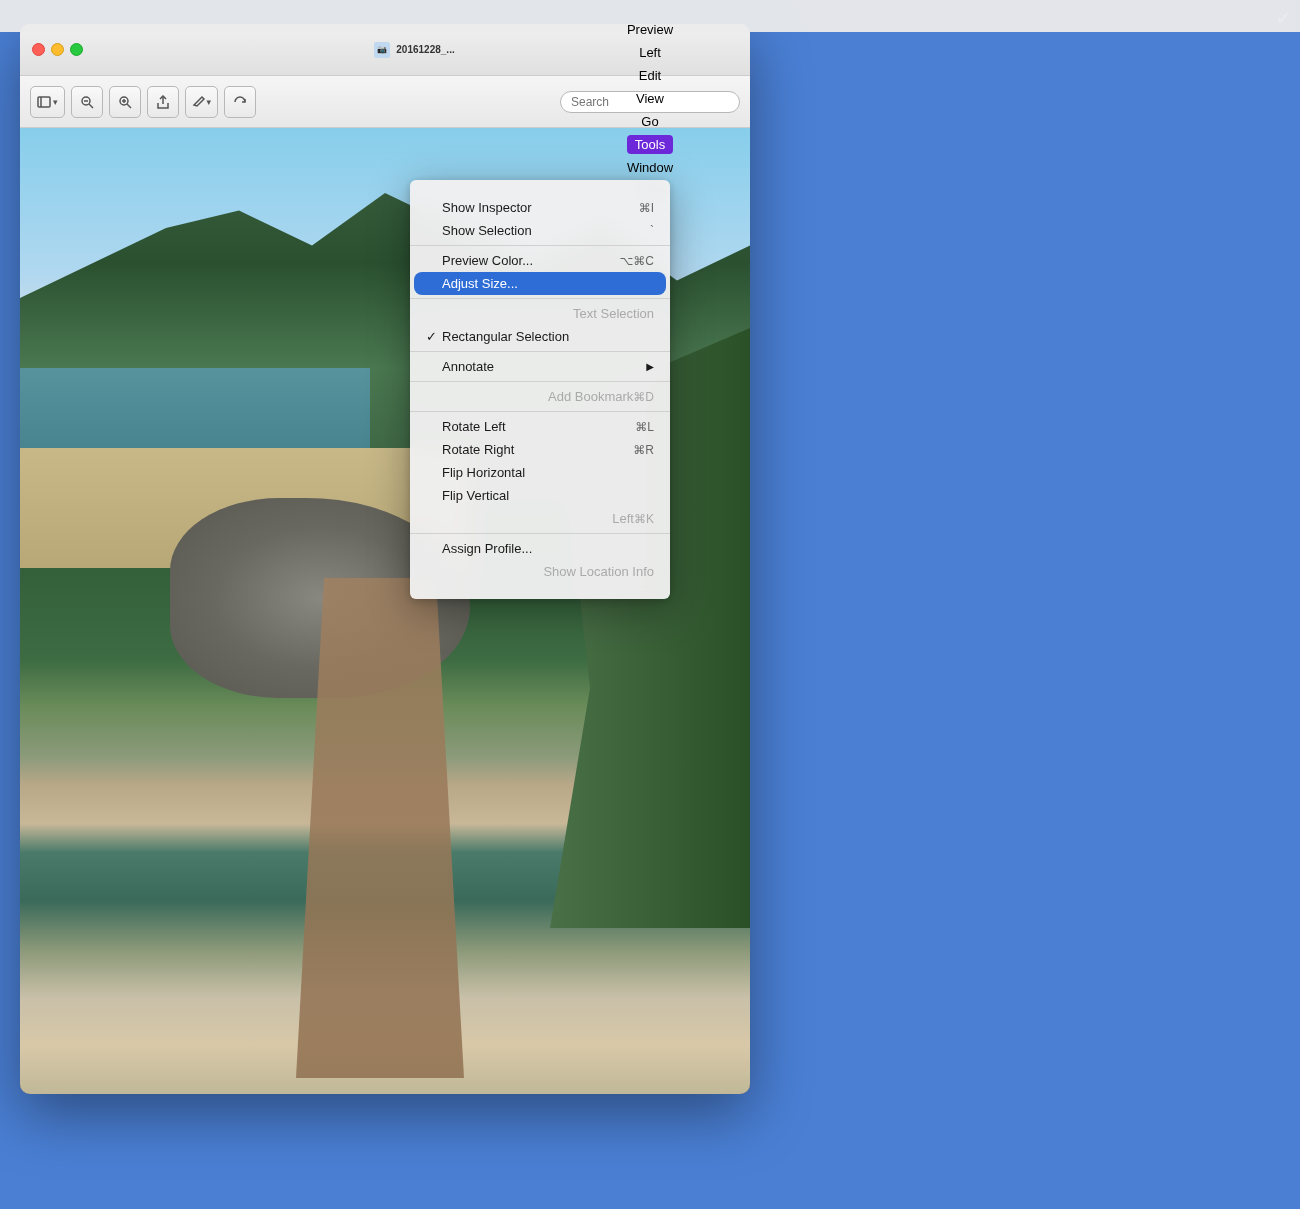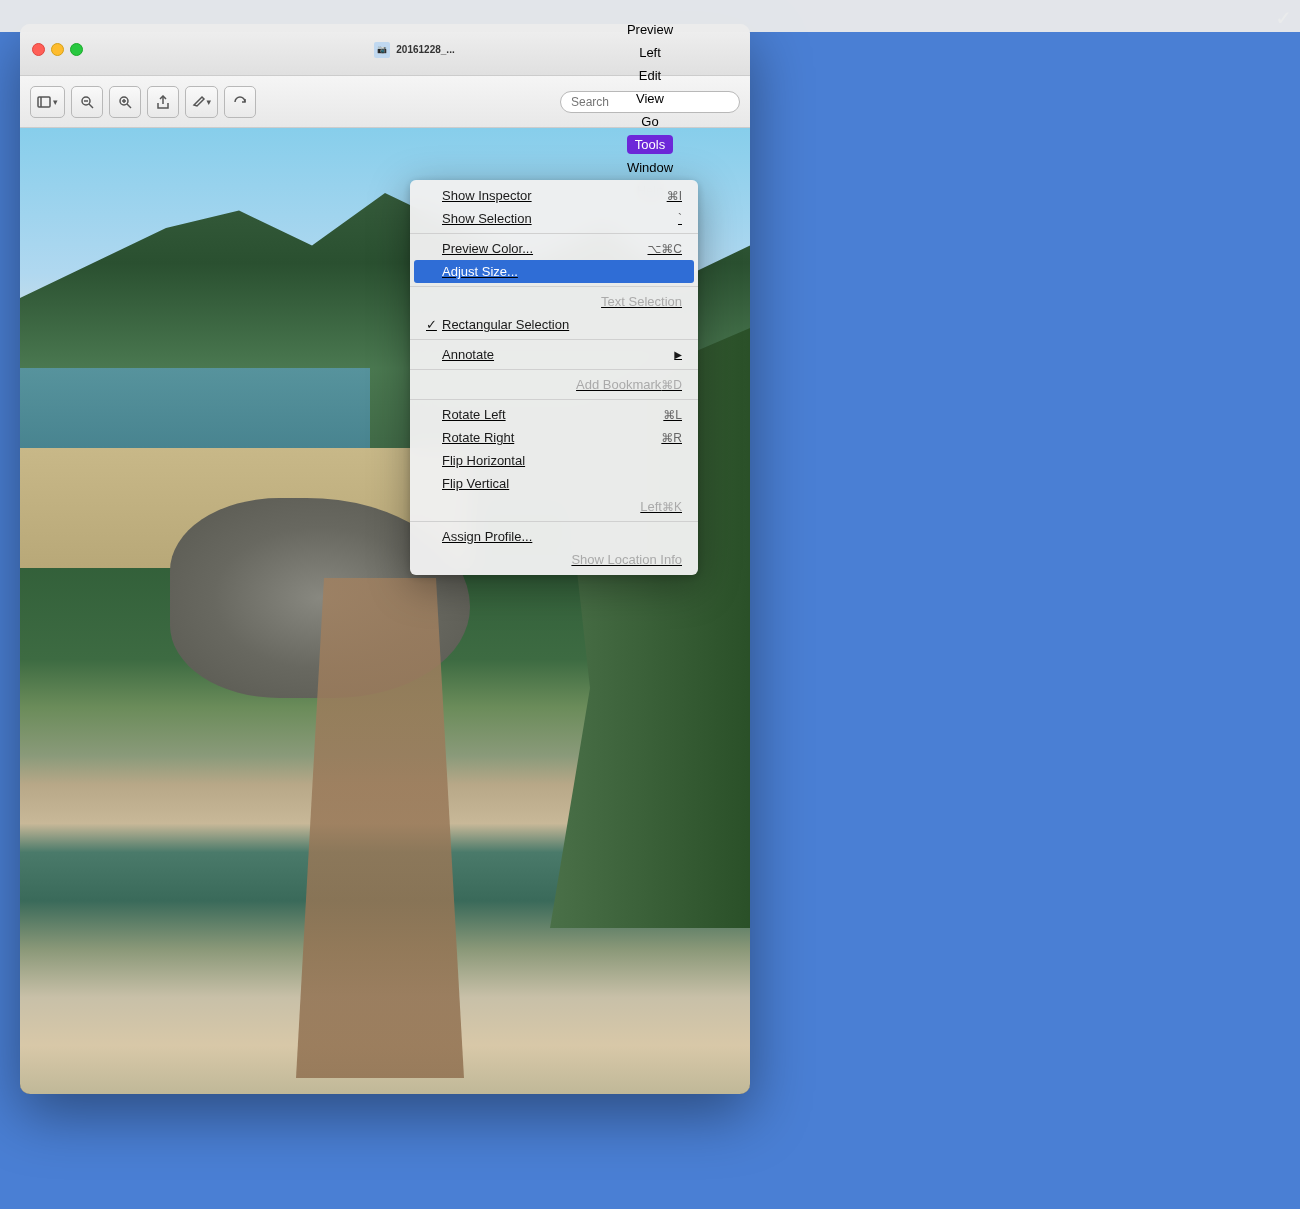--- a/index.html
+++ b/index.html
@@ -234,43 +234,42 @@
       height: 600px;
       background: linear-gradient(to left, #2a5028 0%, #3a6038 50%, #4a7048 100%);
       clip-path: polygon(100% 0%, 100% 100%, 0% 100%, 20% 60%, 10% 30%, 30% 10%);
     }
 
     
     .menu-dropdown {
       position: absolute;
       top: 52px;
       left: 390px;
-      width: 288px;
+      width: 260px;
       background: rgba(240,240,240,0.97);
       border-radius: 6px;
       box-shadow: 0 10px 40px rgba(0,0,0,0.35), 0 2px 8px rgba(0,0,0,0.2);
       z-index: 200;
-      padding: 4px 0;
+      padding: 16px 0;
       backdrop-filter: blur(10px);
-      text-decoration: underline;
     }
     .menu-item {
       display: flex;
       align-items: center;
       padding: 4px 16px;
       font-size: 13px;
       color: #1a1a1a;
       cursor: pointer;
       min-height: 22px;
       position: relative;
     }
     .menu-item.highlighted {
       background: #2f6dd6;
       color: #fff;
-      border-radius: 3px;
+      border-radius: 8px;
       margin: 0 4px;
       padding: 4px 12px;
     }
     .menu-item.disabled {
       color: #aaa;
       text-align: right;
     }
     .menu-item .shortcut {
       margin-left: auto;
       font-size: 12px;

